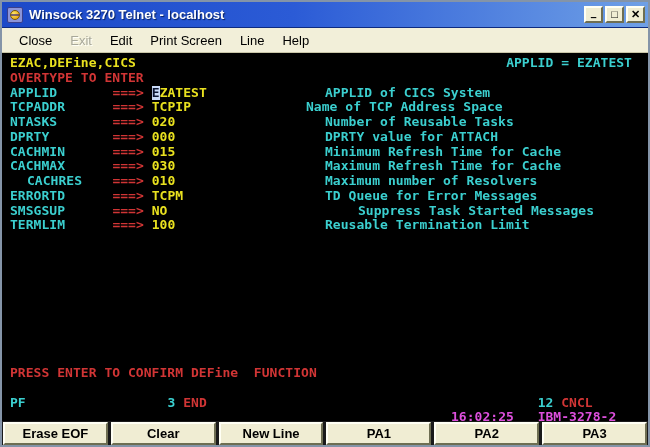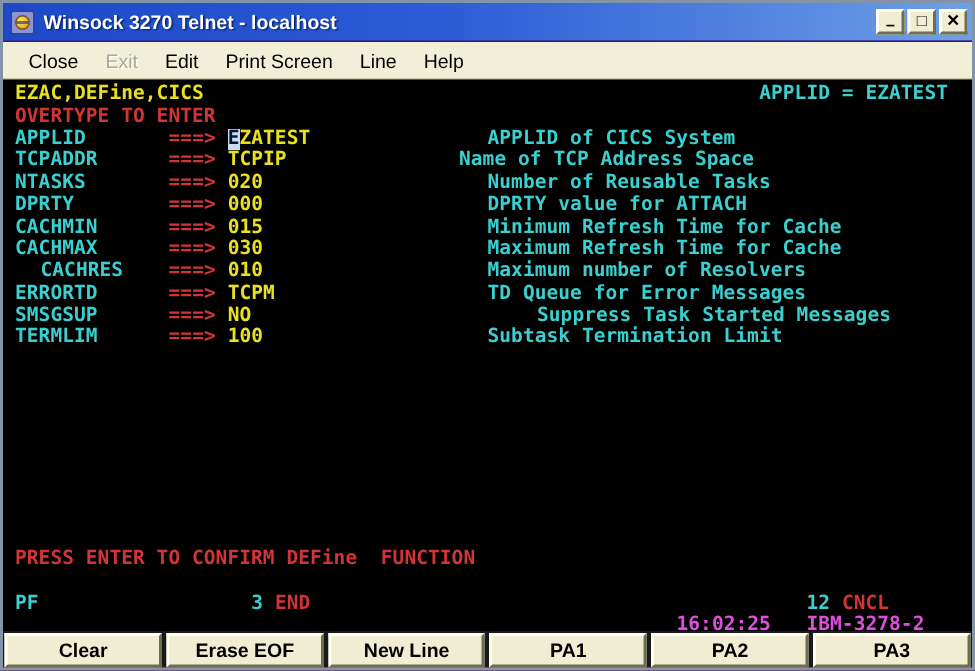--- a/index.html
+++ b/index.html
@@ -184,33 +184,33 @@
       <span class="tseg c-red" style="left: 110.375px; top: 135.93px;">===&gt;</span>
       <span class="tseg c-yellow" style="left: 149.75px; top: 135.93px;">TCPM</span>
       <span class="tseg c-turquoise" style="left: 323px; top: 135.93px;">TD Queue for Error Messages</span>
       <span class="tseg c-turquoise" style="left: 8px; top: 150.7px;">SMSGSUP</span>
       <span class="tseg c-red" style="left: 110.375px; top: 150.7px;">===&gt;</span>
       <span class="tseg c-yellow" style="left: 149.75px; top: 150.7px;">NO</span>
       <span class="tseg c-turquoise" style="left: 320px; top: 150.7px; margin-left: 36px;">Suppress Task Started Messages</span>
       <span class="tseg c-turquoise" style="left: 8px; top: 165.47px;">TERMLIM</span>
       <span class="tseg c-red" style="left: 110.375px; top: 165.47px;">===&gt;</span>
       <span class="tseg c-yellow" style="left: 149.75px; top: 165.47px;">100</span>
-      <span class="tseg c-turquoise" style="left: 323px; top: 165.47px;">Subtask Termination Limit</span>
+      <span class="tseg c-turquoise" style="left: 323px; top: 165.47px;">Reusable Termination Limit</span>
       <span class="tseg c-red" style="left: 8px; top: 313.17px;">PRESS ENTER TO CONFIRM DEFine  FUNCTION</span>
       <span class="tseg c-turquoise" style="left: 8px; top: 342.71px;">PF</span>
       <span class="tseg c-turquoise" style="left: 165.5px; top: 342.71px;">3</span>
       <span class="tseg c-red" style="left: 181.25px; top: 342.71px;">END</span>
       <span class="tseg c-turquoise" style="left: 535.625px; top: 342.71px;">12</span>
       <span class="tseg c-red" style="left: 559.25px; top: 342.71px;">CNCL</span>
       <span class="tseg c-magenta" style="left: 449px; top: 357.48px;">16:02:25</span>
       <span class="tseg c-magenta" style="left: 535.625px; top: 357.48px;">IBM-3278-2</span>
     </div>
 
   <div class="keypad">
+      <div class="pad-btn">Erase EOF</div>
       <div class="pad-btn">Clear</div>
-      <div class="pad-btn">Erase EOF</div>
       <div class="pad-btn">New Line</div>
       <div class="pad-btn">PA1</div>
       <div class="pad-btn">PA2</div>
       <div class="pad-btn">PA3</div>
     </div>
 
 </div>
 
 </body></html>

